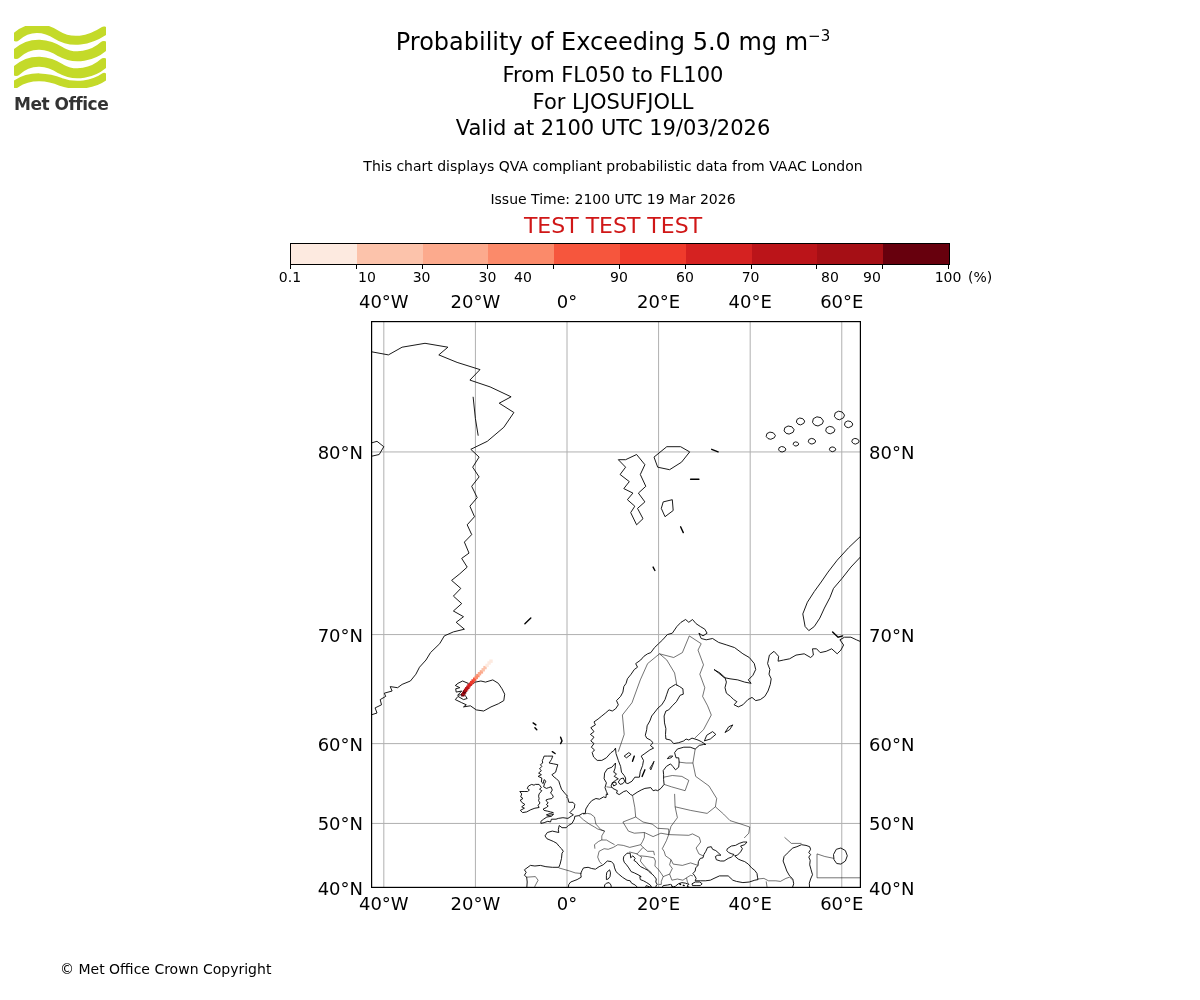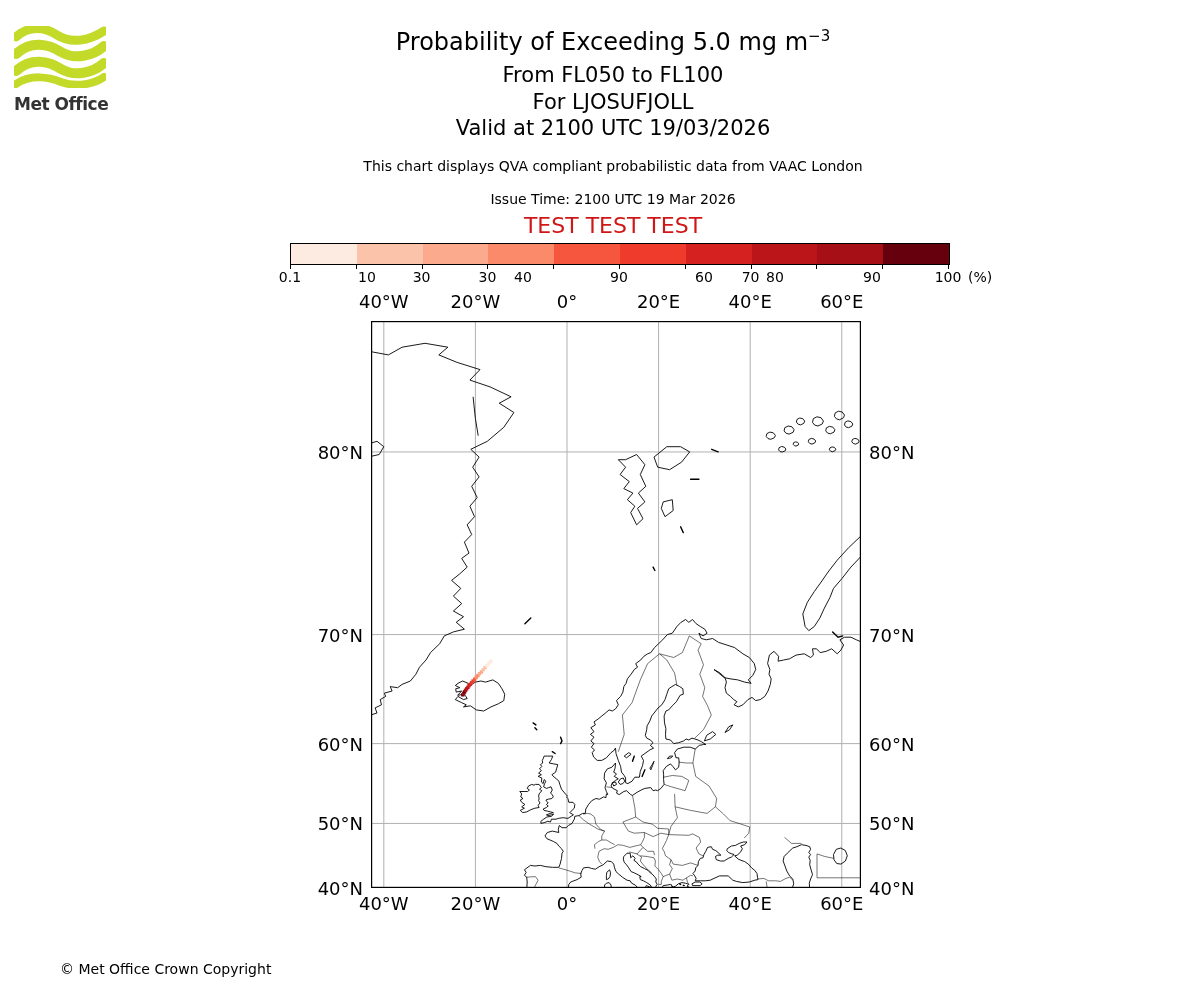--- a/index.html
+++ b/index.html
@@ -71,25 +71,25 @@
       <div class="cbar-label" style="left: 367px;">10</div>
       <div class="cbar-tick" style="left: 421.6px;"></div>
       <div class="cbar-label" style="left: 421.6px;">30</div>
       <div class="cbar-tick" style="left: 487.4px;"></div>
       <div class="cbar-label" style="left: 487.4px;">30</div>
       <div class="cbar-tick" style="left: 553.2px;"></div>
       <div class="cbar-label" style="left: 523px;">40</div>
       <div class="cbar-tick" style="left: 619px;"></div>
       <div class="cbar-label" style="left: 619px;">90</div>
       <div class="cbar-tick" style="left: 684.8px;"></div>
-      <div class="cbar-label" style="left: 704px;">60</div>
+      <div class="cbar-label" style="left: 685px;">60</div>
       <div class="cbar-tick" style="left: 750.6px;"></div>
       <div class="cbar-label" style="left: 750.6px;">70</div>
       <div class="cbar-tick" style="left: 816.4px;"></div>
-      <div class="cbar-label" style="left: 775px;">80</div>
+      <div class="cbar-label" style="left: 830px;">80</div>
       <div class="cbar-tick" style="left: 882.2px;"></div>
       <div class="cbar-label" style="left: 872px;">90</div>
       <div class="cbar-tick" style="left: 948px;"></div>
       <div class="cbar-label" style="left: 948px;">100</div>
       <div class="cbar-unit">(%)</div>
     </div>
 
   <svg id="map" width="490" height="567" viewBox="0 0 490 567">
       <clipPath id="mclip">
         <rect x="0" y="0" width="490" height="567"></rect>

